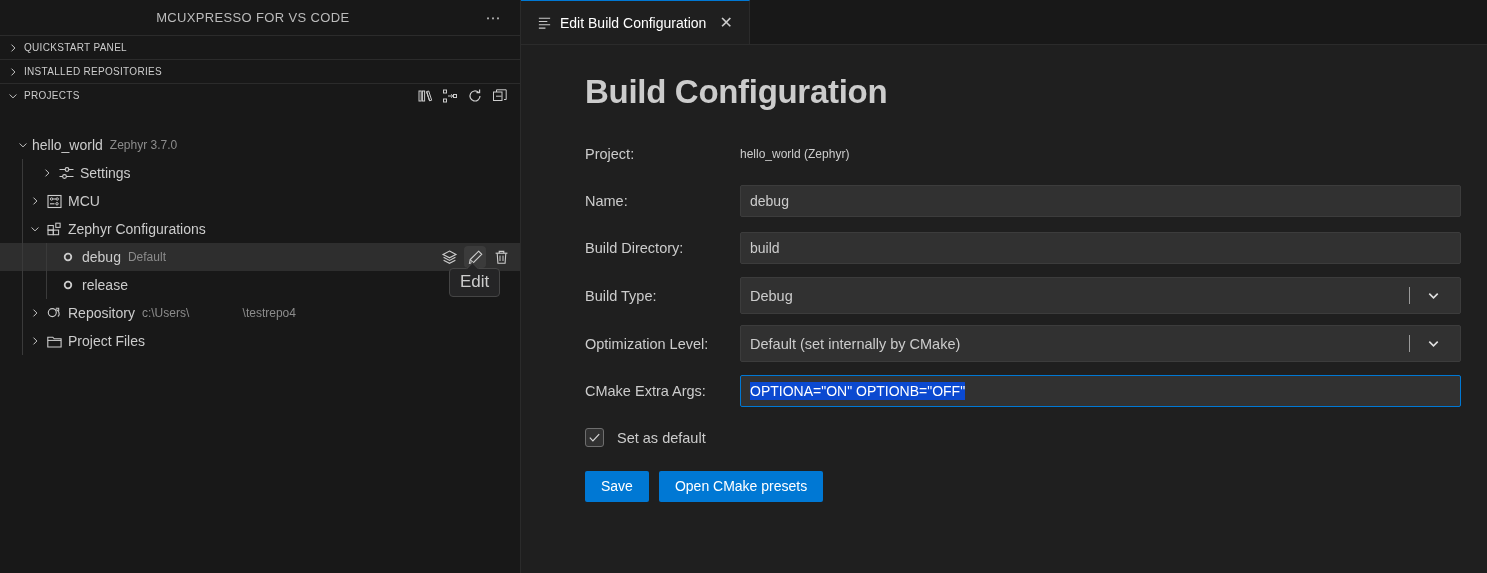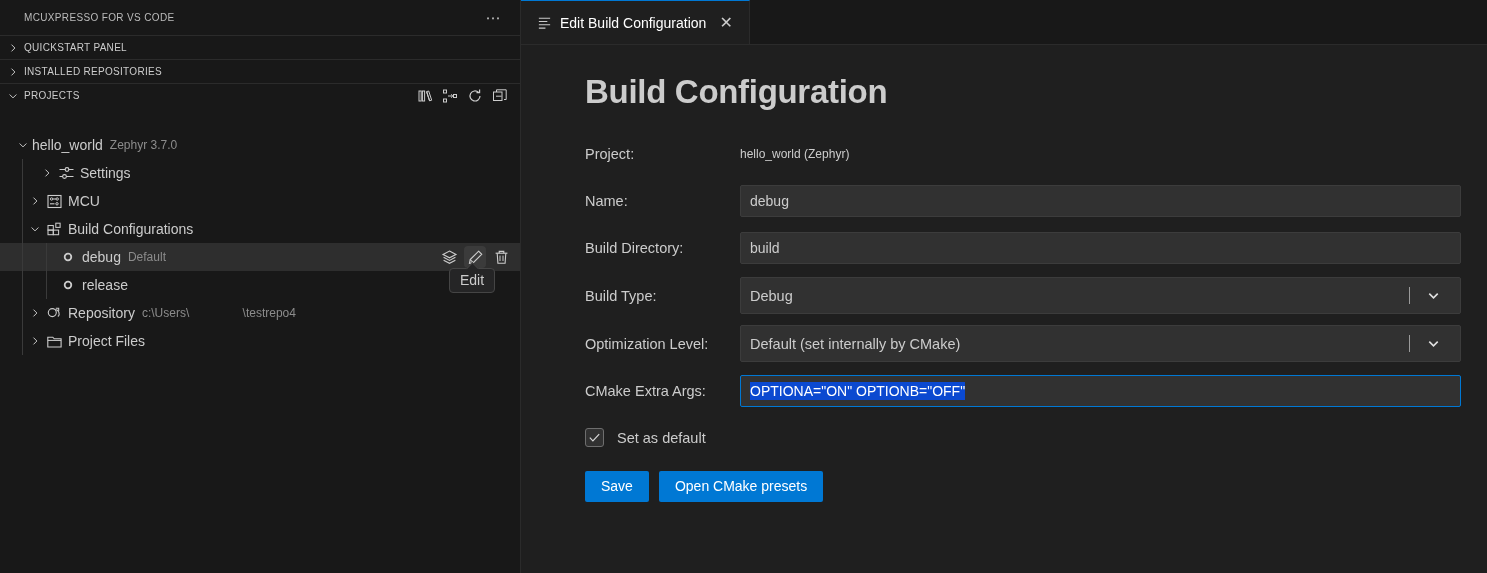--- a/index.html
+++ b/index.html
@@ -28,25 +28,26 @@
     flex: 0 0 521px;
   }
   .sb-title {
     height: 35px;
     display: flex;
     align-items: center;
     padding: 0 14px 0 24px;
     background: #181818;
   }
   .sb-title-text {
-    font-size: 10px;
+    font-size: 13px;
     letter-spacing: 0.35px;
     color: #bbbbbb;
     flex: 1;
     text-transform: uppercase;
+    text-align: center;
   }
   .sb-dots {
     color: #cccccc;
     font-size: 15px;
     letter-spacing: 1.4px;
     line-height: 10px;
     cursor: pointer;
     padding: 2px 4px;
   }
   .sb-section {
@@ -131,21 +132,21 @@
     position: absolute;
     left: 0; top: 0; bottom: 0;
     width: 1px;
     background: #3a3a3a;
   }
   .tooltip {
     position: absolute;
     background: #252526;
     border: 1px solid #454545;
     color: #cccccc;
-    font-size: 14px;
+    font-size: 17px;
     padding: 3px 10px 4px;
     border-radius: 4px;
     z-index: 30;
     white-space: nowrap;
   }
   .tooltip:before {
     content: "";
     position: absolute;
     top: -5px; left: 18px;
     width: 8px; height: 8px;
@@ -439,21 +440,21 @@
             </svg>
         </span>
         <span class="ticon">
           <svg width="17" height="17" viewBox="0 0 17 17">
             <rect x="2" y="4.5" width="5.3" height="4.6" fill="none" stroke="#cccccc" stroke-width="1.05"></rect>
             <rect x="2" y="9.1" width="5.3" height="4.6" fill="none" stroke="#cccccc" stroke-width="1.05"></rect>
             <rect x="7.3" y="9.1" width="5.3" height="4.6" fill="none" stroke="#cccccc" stroke-width="1.05"></rect>
             <rect x="9.8" y="2.2" width="4.3" height="4.2" fill="none" stroke="#cccccc" stroke-width="1.05"></rect>
           </svg>
         </span>
-        <span class="tlabel">Build Configurations</span>
+        <span class="tlabel">Zephyr Configurations</span>
       </div>
 
       <div class="trow selected" style="padding-left:58px;">
         <span class="guide" style="left:22px;"></span>
         <span class="guide" style="left:46px;"></span>
         <span class="ticon">
           <svg width="14" height="14" viewBox="0 0 14 14">
               <circle cx="7" cy="7" r="3.3" fill="none" stroke="#cccccc" stroke-width="1.8"></circle>
             </svg>
         </span>

